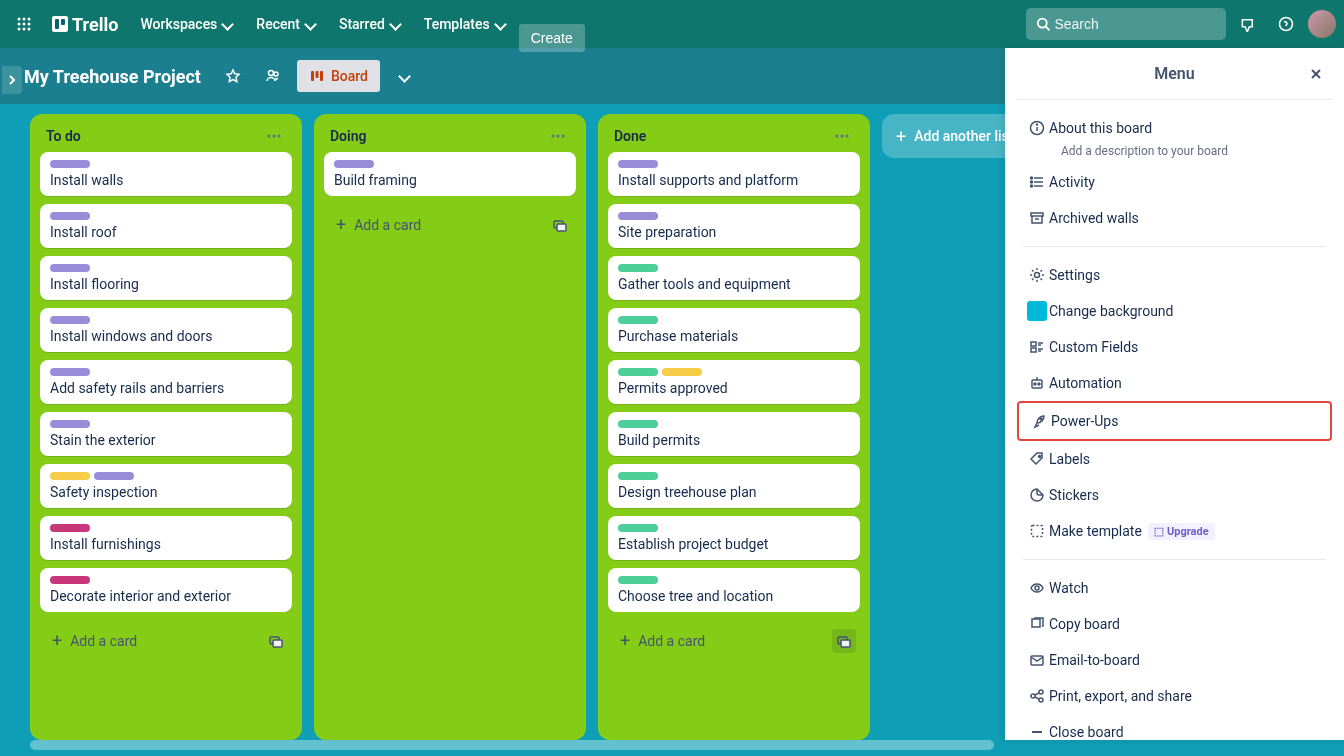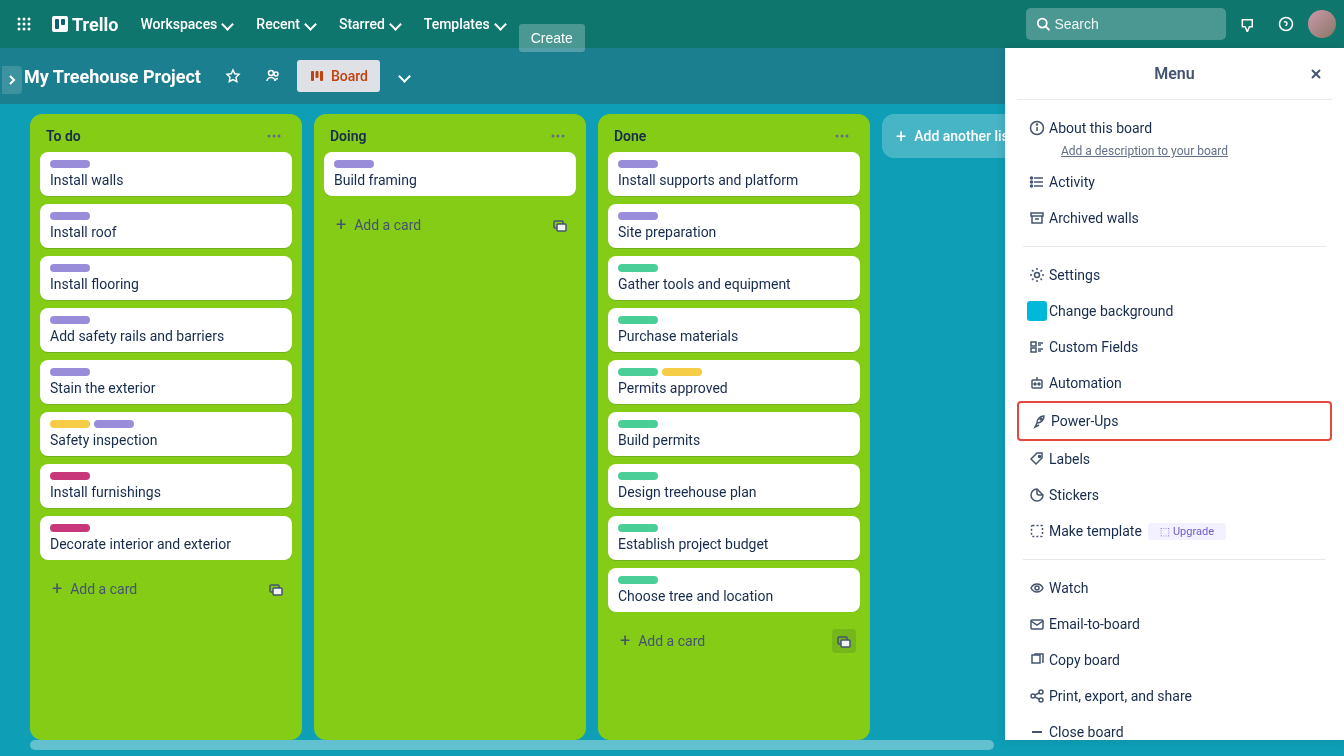--- a/index.html
+++ b/index.html
@@ -166,22 +166,22 @@
   padding: 8px 10px; border-radius: 6px;
   cursor: pointer; font-size: 14px; color: #172b4d;
   margin: 0 6px;
 }
 .menu-item.highlighted {
   border: 2px solid #e2483d;
   border-radius: 4px;
 }
 .menu-icon { width: 20px; height: 20px; display: flex; align-items: center; justify-content: center; color: #44546f; }
 .menu-sep { height: 1px; background: rgba(9,30,66,.1); margin: 10px 12px; }
-.menu-sub { font-size: 12px; color: #626f86; margin-left: 34px; margin-top: -2px; margin-bottom: 6px; padding: 0 16px; text-decoration: underline;}
-.upgrade-badge { background: #f3f0ff; color: #6e5dc6; font-size: 11px; padding: 2px 12px; border-radius: 3px; font-weight: 400; margin-left: 4px;}
+.menu-sub { font-size: 12px; color: #626f86; margin-left: 34px; margin-top: -2px; margin-bottom: 6px; padding: 0 16px;}
+.upgrade-badge { background: #f3f0ff; color: #6e5dc6; font-size: 11px; padding: 2px 6px; border-radius: 3px; font-weight: 700; margin-left: 4px;}
 .color-swatch { width: 20px; height: 20px; background: #00b8d9; border-radius: 3px; }
 .chev::after { content: ''; display: inline-block; width: 7px; height: 7px; border-right: 2px solid currentColor; border-bottom: 2px solid currentColor; transform: rotate(45deg); margin-top: -4px;}
 .plus { font-size: 18px; font-weight: 400; }
 svg { width: 16px; height: 16px; display: block; }
 .hscroll {
   position: absolute;
   bottom: 6px; left: 30px; right: 350px; height: 10px;
   background: rgba(255,255,255,.35);
   border-radius: 5px;
 }
@@ -338,20 +338,26 @@
         <div class="card">
           <div class="labels">
             <span class="label lbl-purple"></span>
           </div>
           <div>Install flooring</div>
         </div>
         <div class="card">
           <div class="labels">
             <span class="label lbl-purple"></span>
           </div>
+          <div>Install windows and doors</div>
+        </div>
+        <div class="card">
+          <div class="labels">
+            <span class="label lbl-purple"></span>
+          </div>
           <div>Add safety rails and barriers</div>
         </div>
         <div class="card">
           <div class="labels">
             <span class="label lbl-purple"></span>
           </div>
           <div>Stain the exterior</div>
         </div>
         <div class="card">
           <div class="labels">
@@ -632,34 +638,34 @@
           <svg viewBox="0 0 16 16" fill="none" stroke="currentColor" stroke-width="1.5">
             <path d="M2 8s2-4 6-4 6 4 6 4-2 4-6 4-6-4-6-4z"></path>
             <circle cx="8" cy="8" r="2"></circle>
           </svg>
         </span>
       <span>Watch</span>
     </div>
     <div class="menu-item">
       <span class="menu-icon">
           <svg viewBox="0 0 16 16" fill="none" stroke="currentColor" stroke-width="1.5">
+            <rect x="3" y="3" width="8" height="8"></rect>
+            <path d="M6 3V2h8v8h-1"></path>
+          </svg>
+        </span>
+      <span>Copy board</span>
+    </div>
+    <div class="menu-item">
+      <span class="menu-icon">
+          <svg viewBox="0 0 16 16" fill="none" stroke="currentColor" stroke-width="1.5">
             <rect x="2" y="4" width="12" height="9" rx="1"></rect>
             <path d="M2 5l6 4 6-4"></path>
           </svg>
         </span>
       <span>Email-to-board</span>
-    </div>
-    <div class="menu-item">
-      <span class="menu-icon">
-          <svg viewBox="0 0 16 16" fill="none" stroke="currentColor" stroke-width="1.5">
-            <rect x="3" y="3" width="8" height="8"></rect>
-            <path d="M6 3V2h8v8h-1"></path>
-          </svg>
-        </span>
-      <span>Copy board</span>
     </div>
     <div class="menu-item">
       <span class="menu-icon">
           <svg viewBox="0 0 16 16" fill="none" stroke="currentColor" stroke-width="1.5">
             <circle cx="4" cy="8" r="2"></circle>
             <circle cx="12" cy="4" r="2"></circle>
             <circle cx="12" cy="12" r="2"></circle>
             <line x1="6" y1="7" x2="10" y2="5"></line>
             <line x1="6" y1="9" x2="10" y2="11"></line>
           </svg>

